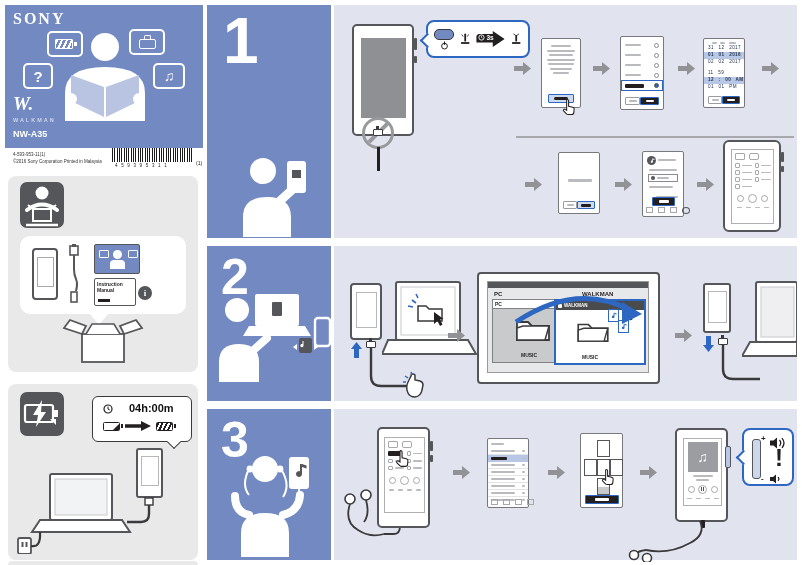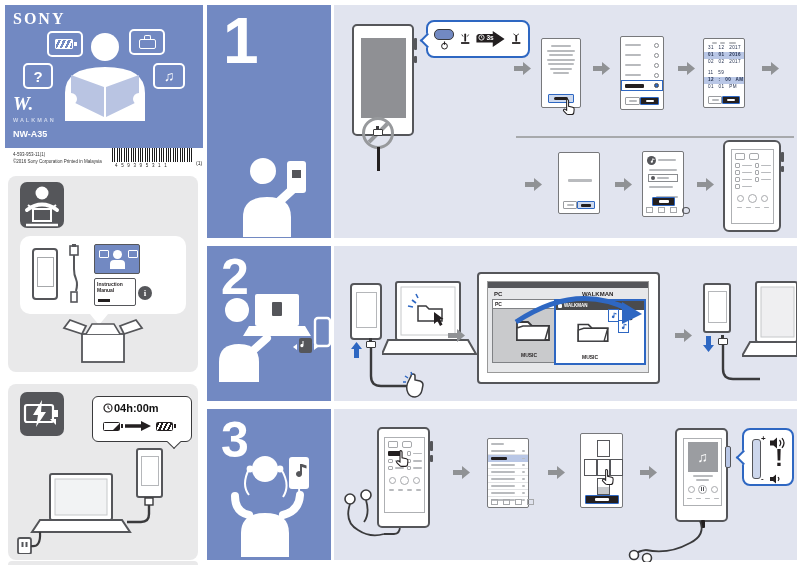--- a/index.html
+++ b/index.html
@@ -136,21 +136,21 @@
       <svg width="44" height="44" viewBox="0 0 44 44">
         <rect x="5" y="13" width="28" height="17" rx="2" fill="none" stroke="#fff" stroke-width="2.2"></rect>
         <rect x="34" y="18" width="4" height="7" fill="#fff"></rect>
         <polygon points="22,8 13,23 18,23 16,35 26,20 21,20" fill="#fff"></polygon>
         <polygon points="30,27 36,27 36,33" fill="#fff"></polygon>
       </svg>
     </div>
 
     <div class="abs" style="left:84px;top:12px;width:100px;height:46px;background:#fff;border:1.6px solid #3a3a3c;border-radius:6px;box-sizing:border-box">
       <span class="abs" style="left:76px;bottom:-6px;width:9px;height:9px;background:#fff;border-right:1.6px solid #3a3a3c;border-bottom:1.6px solid #3a3a3c;transform:rotate(45deg)"></span>
-      <div class="abs" style="left:10px;top:5px;display:flex;align-items:center;gap:1px">
+      <div class="abs" style="left:10px;top:5px;display:flex;align-items:flex-end;gap:16px">
         <svg width="10" height="10" viewBox="0 0 10 10">
           <circle cx="5" cy="5" r="4" fill="none" stroke="#231f20" stroke-width="1.2"></circle>
           <path d="M5 2.6 V5 l1.8 1" stroke="#231f20" stroke-width="1" fill="none"></path>
         </svg>
         <span style="font-size:11px;font-weight:bold;color:#111">04h:00m</span>
       </div>
       <div class="abs" style="left:10px;top:24px;display:flex;align-items:center;gap:5px">
         <span style="position:relative;width:17px;height:9px;border:1.3px solid #231f20;border-radius:1.5px;box-sizing:border-box;display:inline-block">
           <i style="position:absolute;right:0;bottom:0;border-right:6px solid #231f20;border-top:6px solid transparent"></i>
           <i style="position:absolute;right:-3.5px;top:1.5px;width:2px;height:3.5px;background:#231f20"></i>

